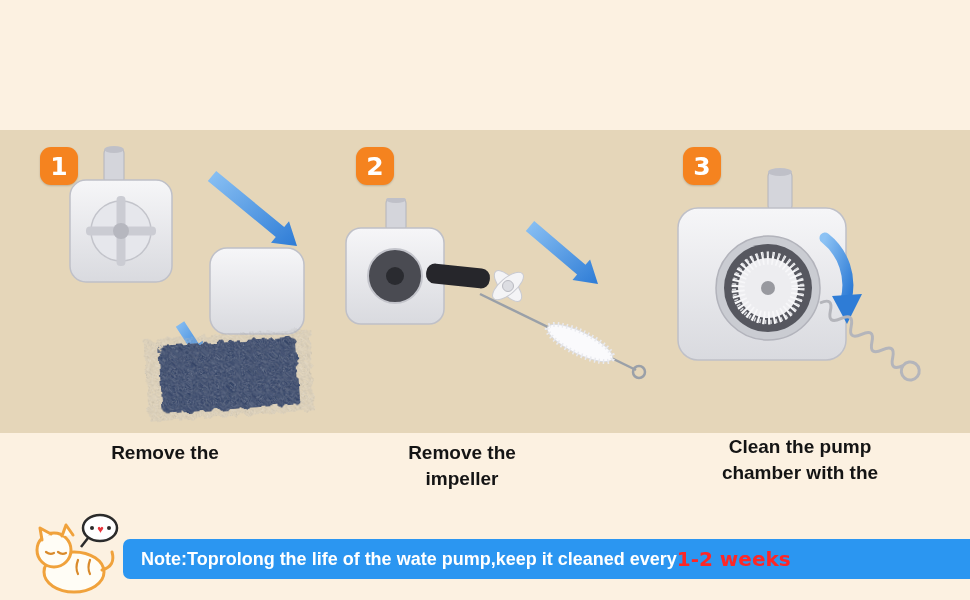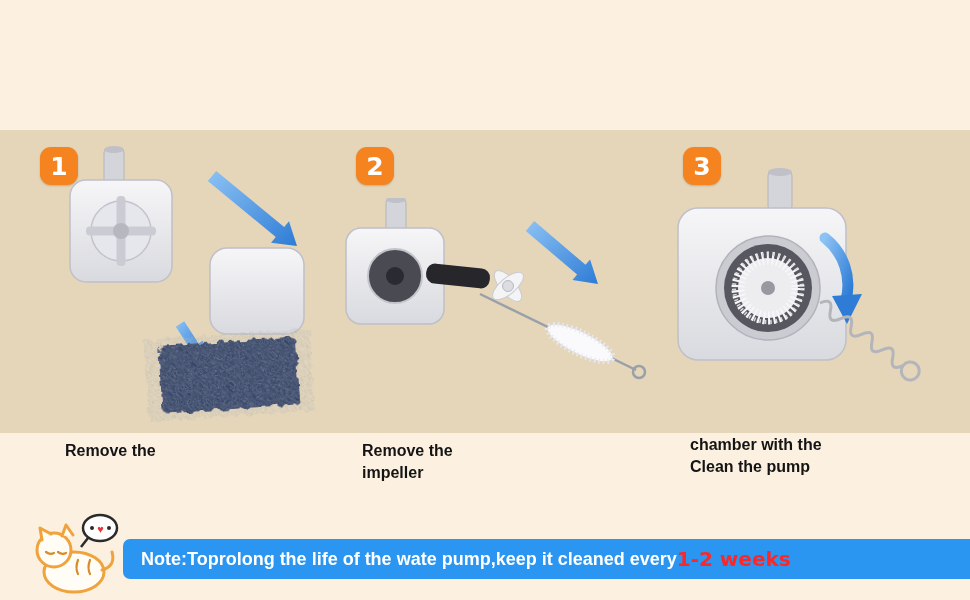--- a/index.html
+++ b/index.html
@@ -29,22 +29,22 @@
     box-shadow:0 1px 2px rgba(0,0,0,.18);
   }
   #badge-1 { left:40px;  top:147px; }
   #badge-2 { left:356px; top:147px; }
   #badge-3 { left:683px; top:147px; }
   .step-svg { position:absolute; }
   #ill-1 { left:62px;  top:146px; }
   #ill-2 { left:330px; top:198px; }
   #ill-3 { left:650px; top:168px; }
   .caption {
-    position:absolute; 
-    font-size:16px; font-weight:600; color:#141414; line-height:1.35;
+    position:absolute; text-align:center;
+    font-size:19px; font-weight:600; color:#141414; line-height:1.35;
   }
   .caption span { display:block; }
   #caption-1 { left:65px;  top:440px; width:200px; }
   #caption-2 { left:362px; top:440px; width:200px; }
   #caption-3 { left:690px; top:434px; width:220px; }
   .note-bar {
     position:absolute; left:123px; top:539px; width:900px; height:40px;
     background:#2b96f1; border-radius:7px;
     display:flex; align-items:center; padding:0 18px;
     white-space:nowrap;
@@ -177,22 +177,22 @@
   <div class="caption" id="caption-1">
     <span>Remove the</span>
     <span></span>
   </div>
   <div class="caption" id="caption-2">
     <span>Remove the</span>
     <span>impeller</span>
     <span></span>
   </div>
   <div class="caption" id="caption-3">
+    <span>Clean the pump</span>
     <span>chamber with the</span>
-    <span>Clean the pump</span>
   </div>
 
   <svg class="cat" width="100" height="90" viewBox="0 0 100 90">
     <g stroke="#f0a23c" stroke-width="3" fill="#fffdf6" stroke-linecap="round" stroke-linejoin="round">
       <ellipse cx="52" cy="64" rx="30" ry="20"></ellipse>
       <path d="M80 62 q14 -4 10 -18" fill="none"></path>
       <circle cx="32" cy="42" r="17"></circle>
       <path d="M20 32 l-2 -12 l11 6"></path>
       <path d="M40 28 l4 -11 l7 10"></path>
     </g>

